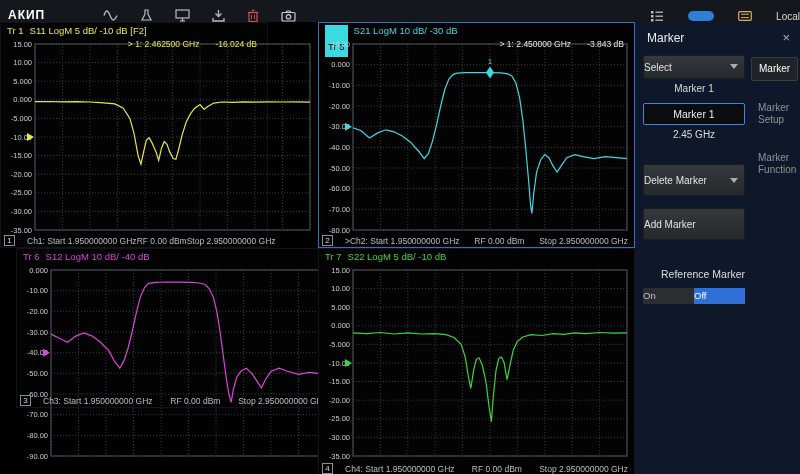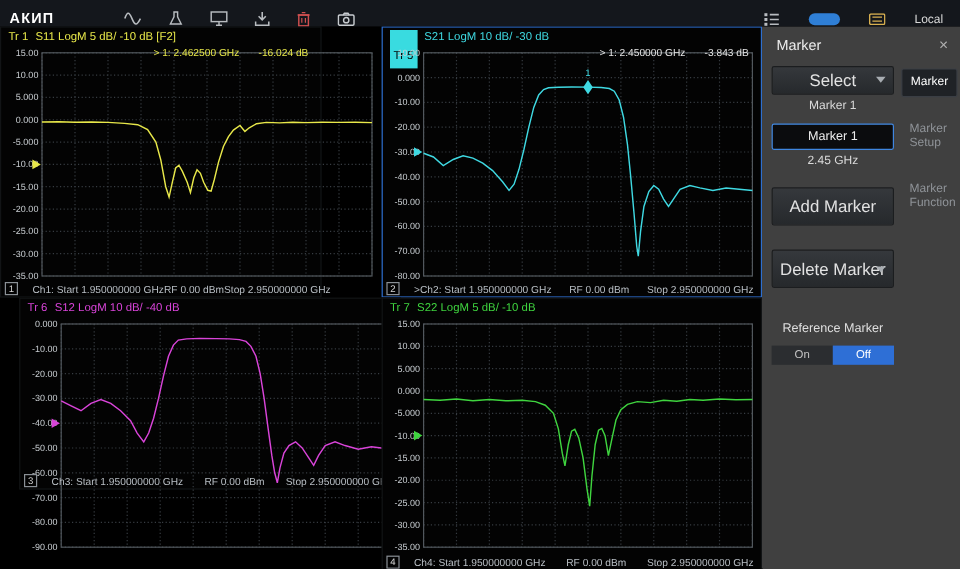--- a/index.html
+++ b/index.html
@@ -6,62 +6,62 @@
   html,body { margin:0; padding:0; }
   body {
     width:800px; height:474px; background:#000; overflow:hidden; position:relative;
     font-family:"Liberation Sans", sans-serif;
   }
   
   .topbar { position:absolute; top:0; left:0; width:800px; height:22px; background:#14171c;
             display:flex; align-items:flex-end; z-index:10; }
   .logo { color:#fff; font-weight:bold; font-size:12px; letter-spacing:1px; margin-left:8px; }
   .tb-icons { display:flex; gap:22px; margin-left:58px; align-items:center; }
-  .tb-right { margin-left:auto; display:flex; gap:24px; align-items:center; margin-right:14px; }
+  .tb-right { margin-left:auto; display:flex; gap:24px; align-items:center; }
   .tb-icon { display:flex; align-items:center; }
   .tb-icon svg { display:block; }
   .local { color:#d8d8d8; font-size:10px; }
   .toggle-pill { width:26px; height:10px; border-radius:5px; background:#2f7fd6; }
   
   .quads { position:absolute; top:22px; left:0; width:635px; height:452px; background:#000; }
   .panel { position:absolute; background:#030303; border:1px solid #121416; }
   .panel.active { border:1px solid #2d6fd0; }
   .phead { height:14px; display:flex; gap:6px; padding:2px 0 0 6px; font-size:9.5px; white-space:nowrap; }
   .trace-badge.hl { background:#39dbe0; color:#000; padding:16px 3px; }
   .readout { position:absolute; top:16px; right:10px; font-size:8.5px; display:flex; gap:16px; z-index:3; }
   .plot { position:absolute; top:16px; left:0; right:0; bottom:13px; }
   .plot svg { position:absolute; top:0; left:0; }
   .pfoot { position:absolute; bottom:0; height:13px; left:0; right:0; display:flex; align-items:center;
            font-size:8.5px; color:#b9bfc5; white-space:nowrap; }
   .pnum { width:11px; height:11px; border:1px solid #8a9096; margin:0 12px 0 3px; font-size:8px;
           line-height:10px; text-align:center; color:#d5d5d5; flex:none; }
   .pfoot .rf { margin:0 auto; }
   .pfoot .stop { margin-right:6px; }
   
-  .sidebar { position:absolute; top:22px; left:635px; width:165px; height:452px; background:#404040; }
+  .sidebar { position:absolute; top:22px; left:635px; width:165px; height:452px; background:#0f172a; }
   .sb-header { display:flex; align-items:center; padding:8px 10px 4px 12px; }
   .sb-title { color:#ececec; font-size:12px; }
   .sb-close { margin-left:auto; color:#b0b0b0; font-size:13px; }
   .sb-body { display:flex; padding:6px 0 0 8px; }
   .sb-col { width:102px; display:flex; flex-direction:column; }
   .sb-rail { flex:1; display:flex; flex-direction:column; gap:16px; margin-top:2px; padding:0 3px 0 6px; }
   .btn { background:linear-gradient(#35383c,#26292c); border:1px solid #1b1d1f; color:#e2e2e2;
-         font-size:14px; text-align:center; border-radius:2px; position:relative; }
+         font-size:10px; text-align:left; border-radius:2px; position:relative; }
   .btn-select { height:24px; line-height:23px; }
   .caret { position:absolute; right:6px; top:8px; width:0; height:0;
            border-left:4px solid transparent; border-right:4px solid transparent; border-top:5px solid #a8adb2; }
   .sub-value { height:19px; line-height:19px; text-align:center; color:#dadada; font-size:10px; }
   .btn-marker1 { height:22px; line-height:21px; background:#0b0c0e; border:1px solid #3f86e0;
                  color:#ececec; font-size:10.5px; text-align:center; margin-top:5px; border-radius:2px; }
   .btn-add { height:32px; line-height:31px; margin-top:12px; }
   .btn-del { height:32px; line-height:31px; margin-top:20px; }
   .btn-del .caret { top:13px; }
-  .ref-label { margin-top:28px; text-align:center; color:#dedede; font-size:10.5px; }
+  .ref-label { margin-top:28px; text-align:right; color:#dedede; font-size:10.5px; }
   .toggle { display:flex; justify-content:center; margin-top:8px; }
-  .tg { width:64px; height:16px; line-height:16px; font-size:9.5px; text-align:center;
+  .tg { width:64px; height:16px; line-height:16px; font-size:9.5px; 
         color:#c4c4c4; background:#2b2d30; }
   .tg.active { background:#2e6fd6; color:#fff; }
   .btn-alloff { height:36px; line-height:35px; margin-top:18px; }
   .rail-tab { color:#8f9398; font-size:10px; line-height:1.2; padding:5px 2px 5px 7px; }
   .rail-tab.active { color:#fff; background:#1f2226; border:1px solid #3a3e44; border-radius:2px; }
 </style>
 </head>
 <body>
 
 <div class="topbar">
@@ -358,24 +358,24 @@
     <span class="sb-close">×</span>
   </div>
   <div class="sb-body">
     <div class="sb-col">
       <div class="btn btn-select">
         <span>Select</span><span class="caret"></span>
       </div>
       <div class="sub-value">Marker 1</div>
       <div class="btn-marker1">Marker 1</div>
       <div class="sub-value">2.45 GHz</div>
-      <div class="btn btn-add">Add Marker</div>
       <div class="btn btn-del">
         <span>Delete Marker</span><span class="caret"></span>
       </div>
+      <div class="btn btn-add">Add Marker</div>
       <div class="ref-label">Reference Marker</div>
       <div class="toggle">
         <span class="tg">On</span>
         <span class="tg active">Off</span>
       </div>
     </div>
     <div class="sb-rail">
       <div class="rail-tab active">Marker</div>
       <div class="rail-tab">Marker Setup</div>
       <div class="rail-tab">Marker Function</div>

